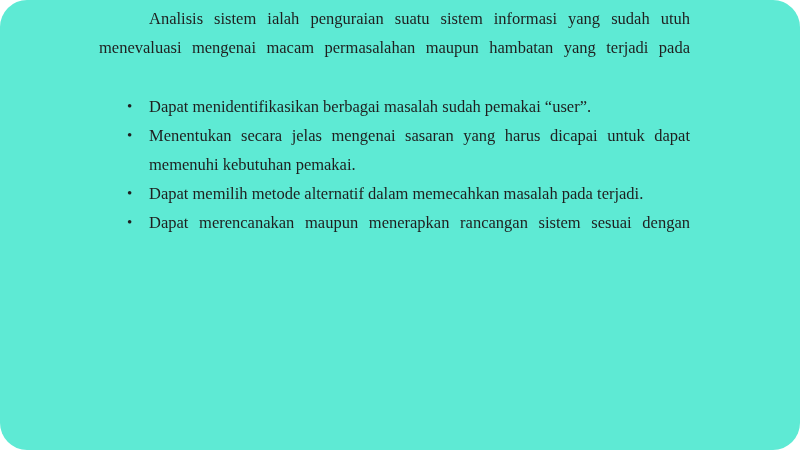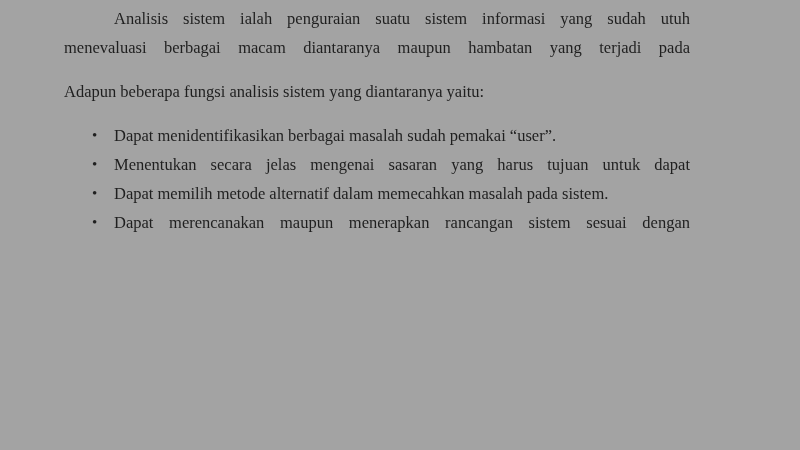--- a/index.html
+++ b/index.html
@@ -13,23 +13,24 @@
     overflow: hidden;
     font-family: "Liberation Serif", "DejaVu Serif", serif;
     font-size: 16.5px;
     color: #1f1f1f;
     -webkit-font-smoothing: antialiased;
   }
   .page {
     box-sizing: border-box;
     width: 800px;
     height: 450px;
-    padding: 4px 110px 0 64px; 
+    padding: 4px 110px 0 99px; 
     overflow: hidden;
-    background: #a3a3a3;
+    background: #5eead4;
+    border-radius: 27px;
   }
   .block { margin: 0; }
   .line {
     line-height: 29px;
     white-space: normal;
     text-align: left;
   }
   
   .jl {
     text-align: justify;
@@ -57,41 +58,41 @@
     text-align-last: left !important;
   }
 </style>
 </head>
 <body>
 
 <div class="page">
 
   <div class="block">
     <div class="line jl indent-first">Analisis sistem ialah penguraian suatu sistem informasi yang sudah utuh</div>
-    <div class="line jl">menevaluasi berbagai macam diantaranya maupun hambatan yang terjadi pada</div>
+    <div class="line jl">menevaluasi mengenai macam permasalahan maupun hambatan yang terjadi pada</div>
   </div>
 
   <div class="gap"></div>
 
-  <div class="block heading-line line">Adapun beberapa fungsi analisis sistem yang diantaranya yaitu:</div>
 
   <div class="gap"></div>
 
   <ul class="doc-list">
     <li>
       <span class="bullet-marker">•</span>
       <div class="line">Dapat menidentifikasikan berbagai masalah sudah pemakai “user”.</div>
     </li>
     <li>
       <span class="bullet-marker">•</span>
-      <div class="line jl">Menentukan secara jelas mengenai sasaran yang harus tujuan untuk dapat</div>
+      <div class="line jl">Menentukan secara jelas mengenai sasaran yang harus dicapai untuk dapat</div>
+      <div class="line">memenuhi kebutuhan pemakai.</div>
     </li>
     <li>
       <span class="bullet-marker">•</span>
-      <div class="line">Dapat memilih metode alternatif dalam memecahkan masalah pada sistem.</div>
+      <div class="line">Dapat memilih metode alternatif dalam memecahkan masalah pada terjadi.</div>
     </li>
     <li>
       <span class="bullet-marker">•</span>
       <div class="line jl">Dapat merencanakan maupun menerapkan rancangan sistem sesuai dengan</div>
     </li>
   </ul>
 
   <div class="gap"></div>
 
 </div>

